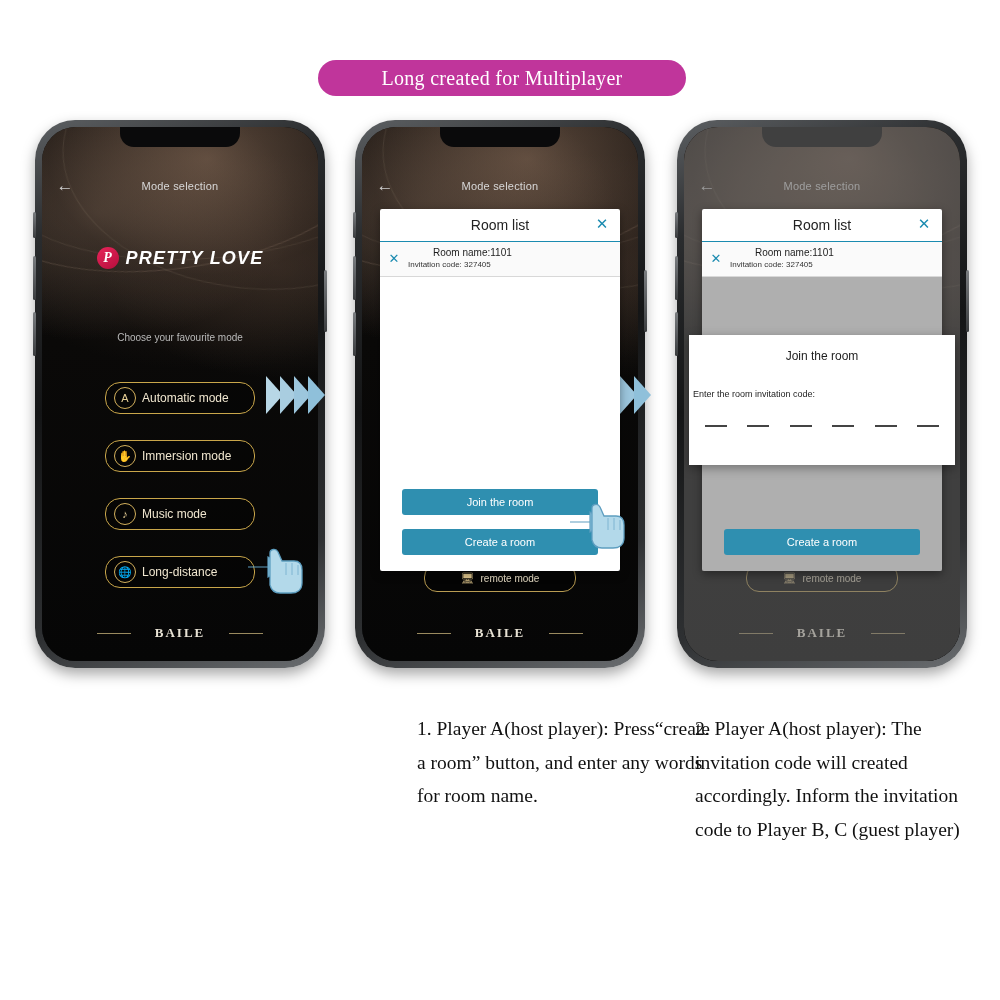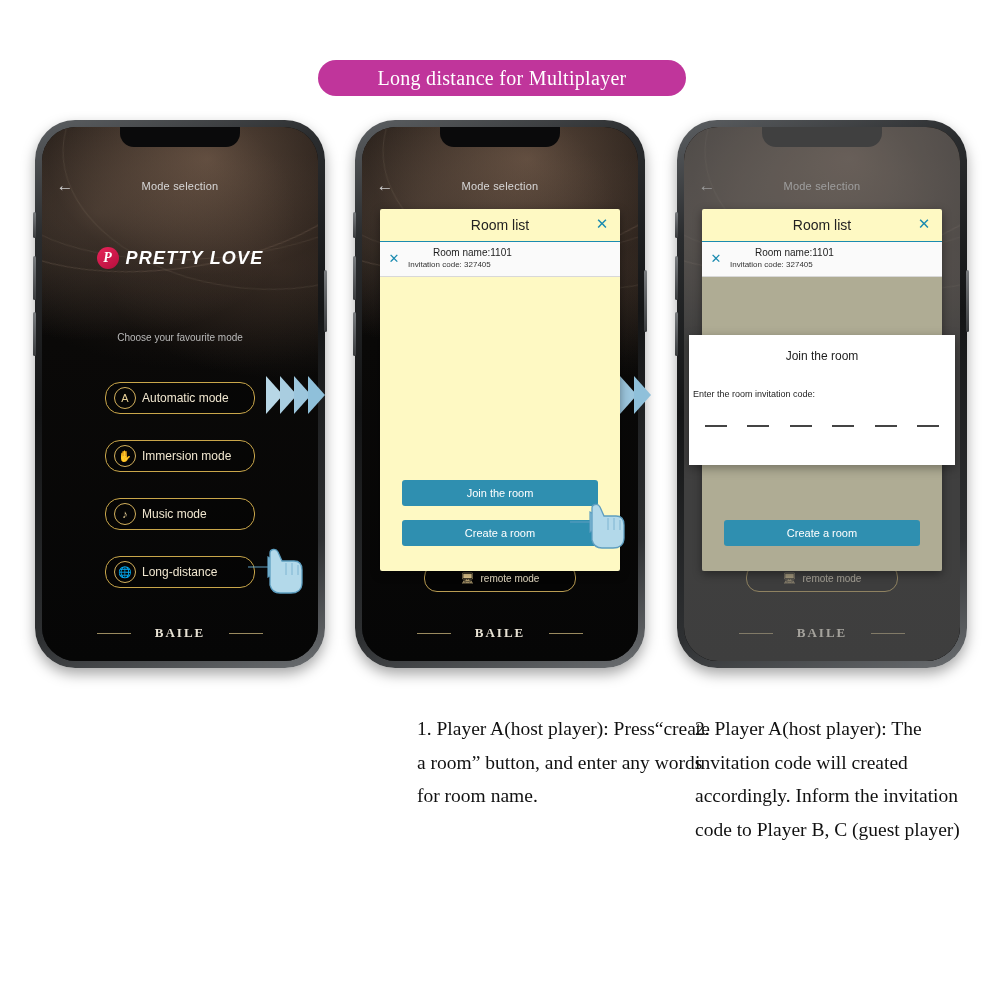--- a/index.html
+++ b/index.html
@@ -259,21 +259,21 @@
     font-weight: bold;
   }
 
   
   .roomlist {
     position: absolute;
     left: 18px;
     right: 18px;
     top: 82px;
     height: 362px;
-    background: #fef9c3;
+    background: #ffffff;
     border-radius: 2px;
     z-index: 8;
     display: flex;
     flex-direction: column;
     box-shadow: 0 3px 10px rgba(0,0,0,0.4);
   }
   .rl-header {
     position: relative;
     height: 32px;
     border-bottom: 1px solid #1b8bb0;
@@ -330,21 +330,21 @@
     height: 26px;
     border-radius: 3px;
     background: #2f8fb0;
     color: #ffffff;
     font-size: 11px;
     display: flex;
     align-items: center;
     justify-content: center;
     margin-bottom: 14px;
   }
-  .rl-btn.last { margin-bottom: 9px; }
+  .rl-btn.last { margin-bottom: 0; }
 
   
   .dim-layer {
     position: absolute;
     inset: 0;
     background: rgba(110,110,110,0.55);
     z-index: 9;
   }
   .join-dialog {
     position: absolute;
@@ -418,21 +418,21 @@
     color: #111111;
     line-height: 1.72;
   }
   #cap1 { left: 373px; top: 712px; width: 300px; margin-left: 44px; }
   #cap2 { left: 695px; top: 712px; width: 300px; }
 </style>
 </head>
 <body>
 
 <div class="title-banner">
-  <span>Long distance for Multiplayer</span>
+  <span>Long created for Multiplayer</span>
 </div>
 
 <div class="phone" id="phone1">
   <div class="side-btn sb-l1"></div>
   <div class="side-btn sb-l2"></div>
   <div class="side-btn sb-l3"></div>
   <div class="side-btn sb-r1"></div>
   <div class="phone-inner">
     <div class="app-bg">
       <div class="swirl sw1"></div>

